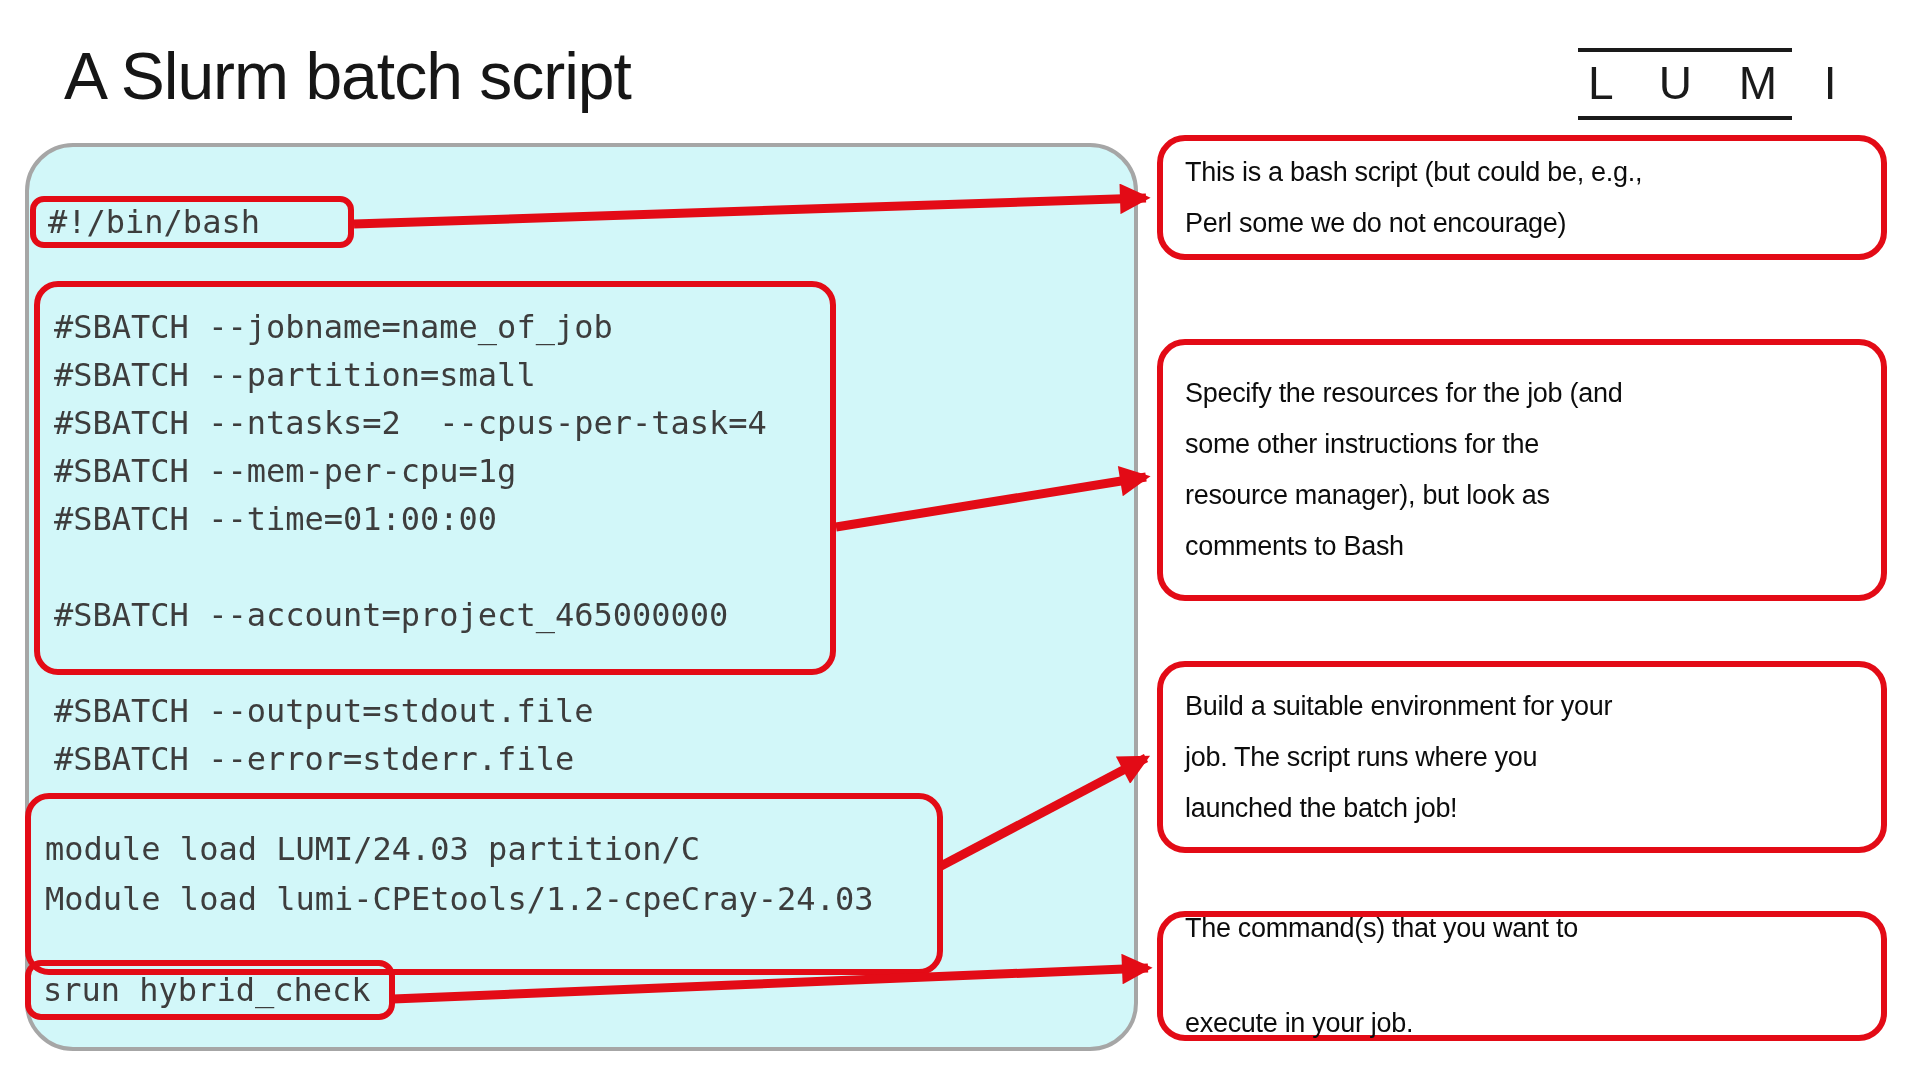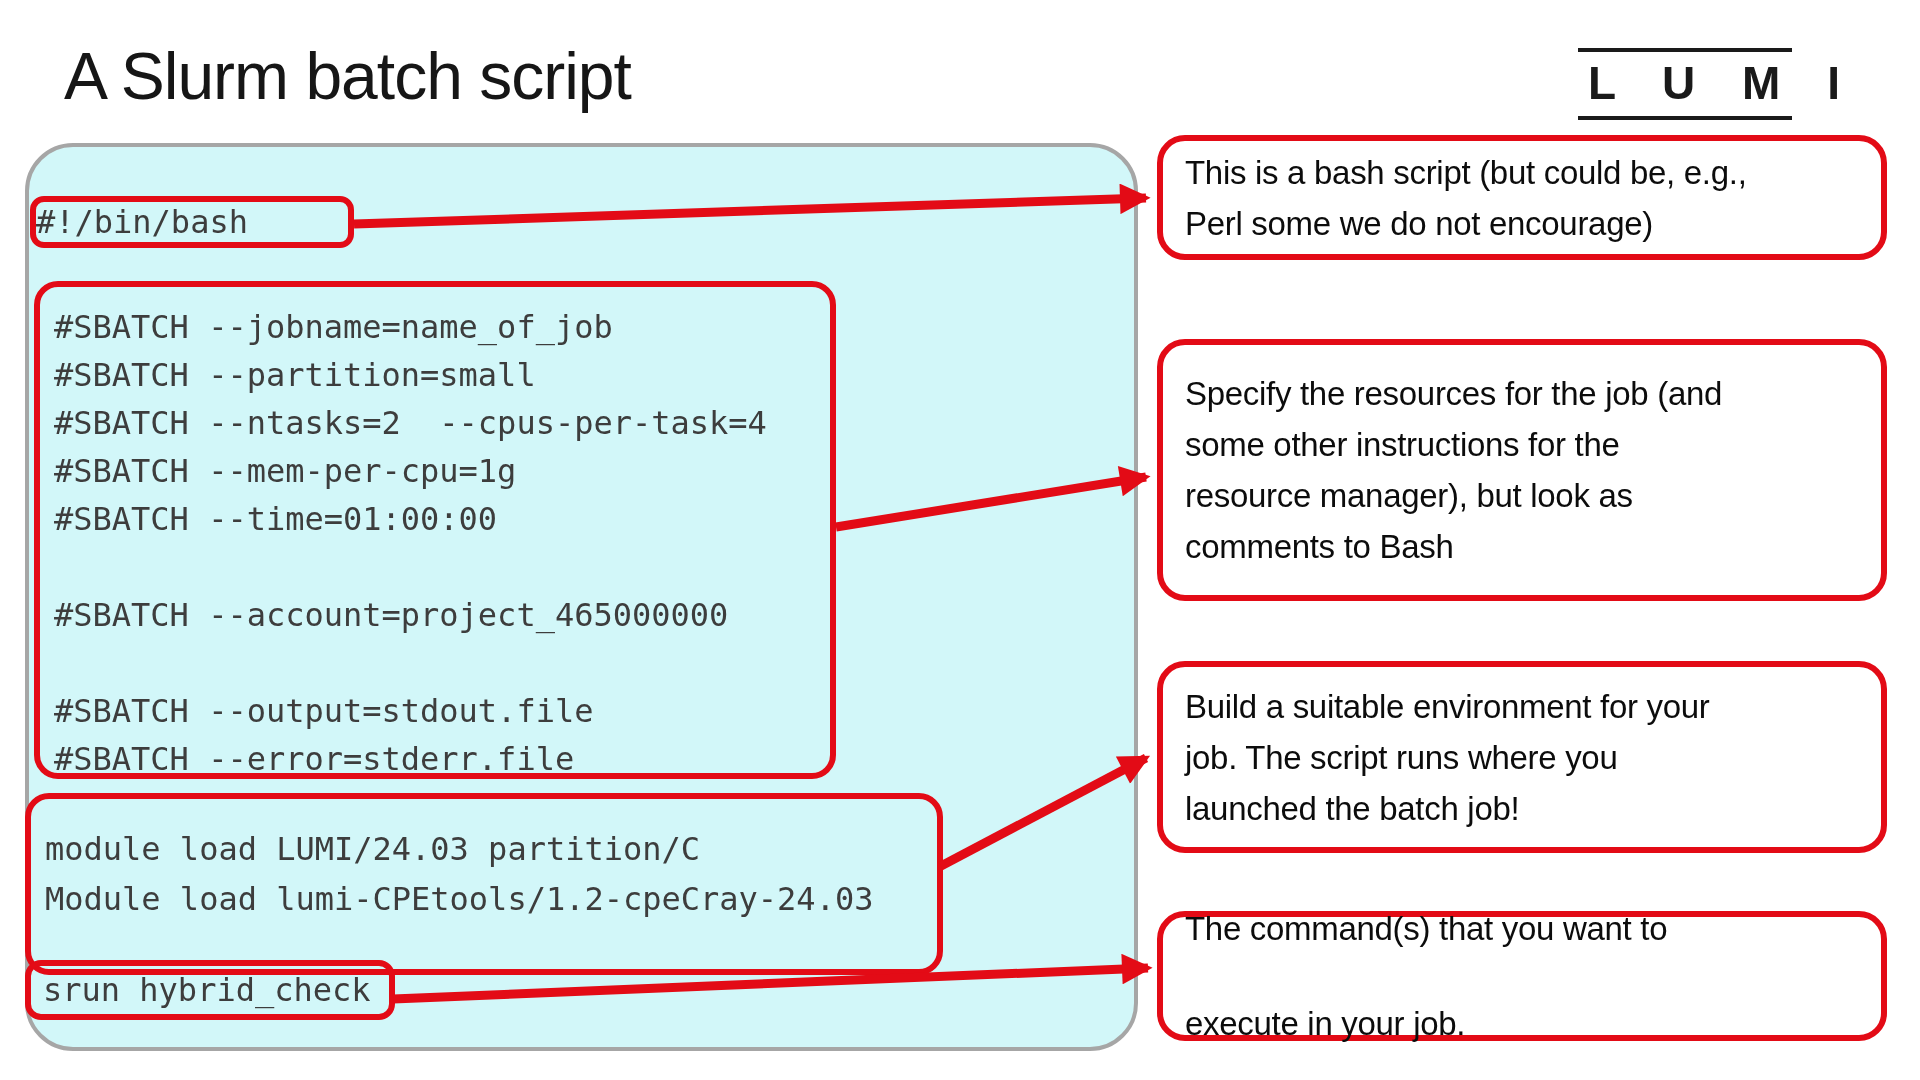--- a/index.html
+++ b/index.html
@@ -32,21 +32,21 @@
 
   .logo {
     position: absolute;
     left: 1578px; top: 48px;
     width: 214px;
     border-top: 4px solid #1a1a1a;
     border-bottom: 4px solid #1a1a1a;
     padding: 4px 0 6px 10px;
     text-align: center;
     font-size: 46px;
-    font-weight: bold;
+    font-weight: normal;
     letter-spacing: 17px;
     color: #1a1a1a;
     white-space: nowrap;
   }
 
   .panel {
     position: absolute;
     left: 25px; top: 143px;
     width: 1113px; height: 908px;
     background: var(--panel-bg);
@@ -60,24 +60,24 @@
     background: transparent;
     font-family: "DejaVu Sans Mono", monospace;
     font-size: 32px;
     color: var(--code-text);
   }
   .code-line { height: 48px; line-height: 48px; white-space: pre; }
 
   #shebang-box {
     left: 30px; top: 196px; width: 324px; height: 52px;
     border-radius: 14px;
-    display: flex; align-items: center; 
+    display: flex; align-items: center; padding-left: 12px;
   }
   #sbatch-box {
-    left: 34px; top: 281px; width: 802px; height: 498px;
+    left: 34px; top: 281px; width: 802px; height: 394px;
     border-radius: 24px;
     padding: 16px 17px 0 14px;
   }
   #module-box {
     left: 25px; top: 793px; width: 918px; height: 182px;
     border-radius: 24px;
     padding: 25px 0 0 14px;
   }
   #module-box .code-line { height: 50px; line-height: 50px; }
   #srun-box {
@@ -89,21 +89,21 @@
   .note {
     position: absolute;
     left: 1157px; width: 730px;
     background: #ffffff;
     border: 6px solid var(--accent-red);
     border-radius: 28px;
     display: flex; flex-direction: column; justify-content: center;
     padding: 8px 22px;
     color: var(--note-text);
   }
-  .note-line { font-size: 33px; line-height: 51px; letter-spacing: -0.3px; white-space: pre-wrap; }
+  .note-line { font-size: 27px; line-height: 51px; letter-spacing: -0.3px; white-space: pre-wrap; }
   #note-0 { top: 135px; height: 125px; }
   #note-1 { top: 339px; height: 262px; }
   #note-2 { top: 661px; height: 192px; }
   #note-3 { top: 911px; height: 130px; gap: 44px; }
 
   .arrow-layer {
     position: absolute; left: 0; top: 0;
     width: 1920px; height: 1080px;
     pointer-events: none;
   }

